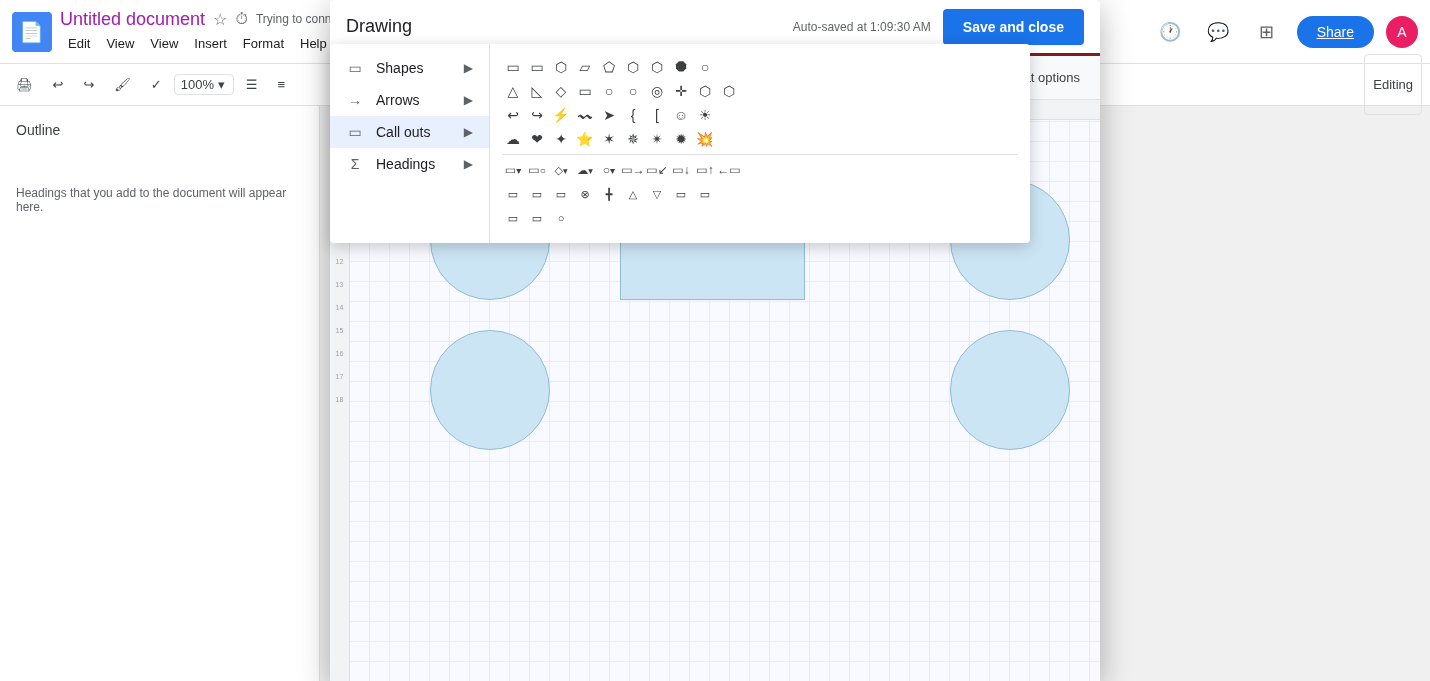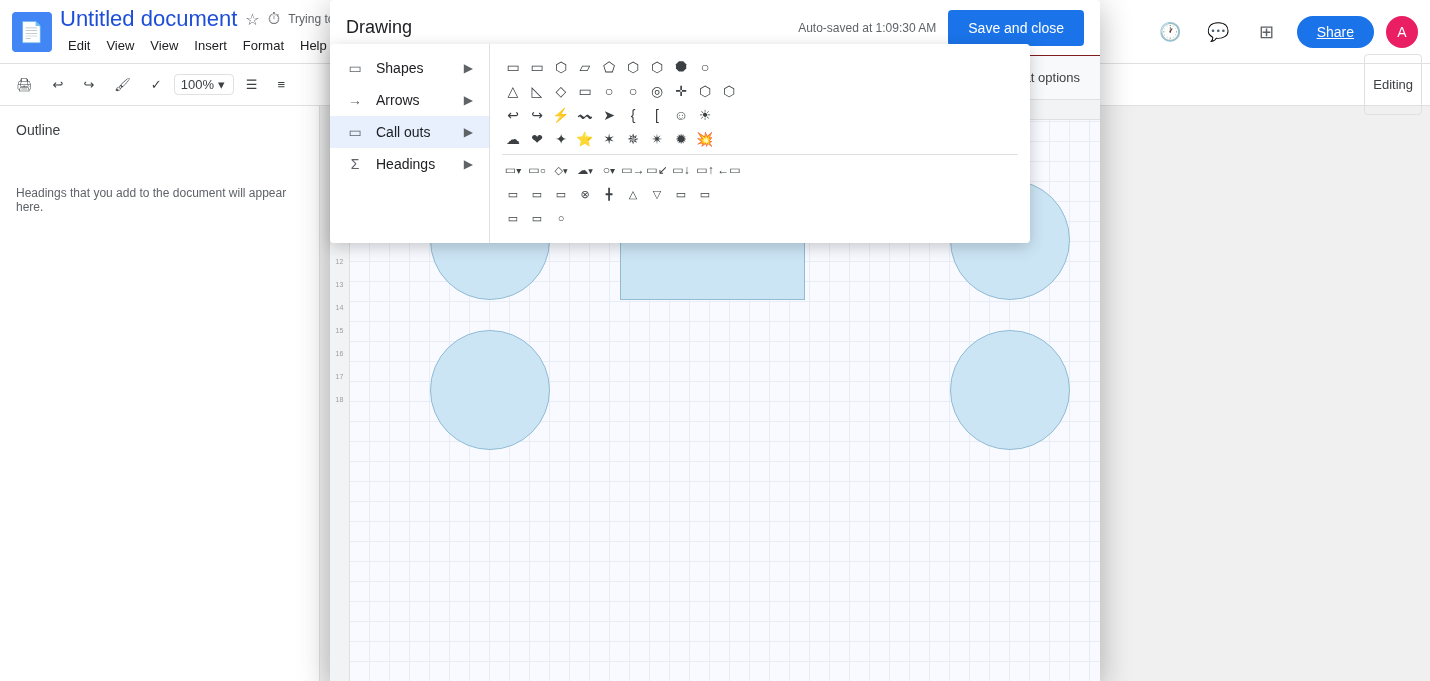--- a/index.html
+++ b/index.html
@@ -26,22 +26,22 @@
     .docs-logo {
       width: 40px; height: 40px;
       background: #4285f4;
       border-radius: 4px;
       margin-right: 8px;
       display: flex; align-items: center; justify-content: center;
       color: white; font-size: 20px;
     }
     .docs-title-area { flex: 1; }
     .docs-title {
-      font-size: 22px;
-      color: #1d4ed8;
+      font-size: 18px;
+      color: #a21caf;
       font-weight: 400;
     }
     .docs-menu {
       display: flex; gap: 0;
       font-size: 13px;
       color: #202124;
     }
     .docs-menu span {
       padding: 4px 8px;
       cursor: pointer;
@@ -139,21 +139,21 @@
       box-shadow: 0 8px 32px rgba(0,0,0,0.3);
       display: flex;
       flex-direction: column;
       z-index: 200;
     }
 
     .modal-header {
       display: flex;
       align-items: center;
       padding: 8px 16px;
-      border-bottom: 1px solid #7f1d1d;
+      border-bottom: 3px solid #7f1d1d;
       min-height: 56px;
       gap: 12px;
     }
     .modal-title {
       font-size: 18px;
       color: #202124;
       font-weight: 400;
       flex: 1;
     }
     .auto-saved {
@@ -161,21 +161,21 @@
       color: #5f6368;
     }
     .save-close-btn {
       background: #1a73e8;
       color: white;
       border: none;
       border-radius: 4px;
       padding: 10px 20px;
       font-size: 14px;
       cursor: pointer;
-      font-weight: 400;
+      font-weight: 700;
     }
 
     
     .drawing-toolbar {
       display: flex;
       align-items: center;
       padding: 4px 8px;
       border-bottom: 1px solid #e0e0e0;
       gap: 2px;
       min-height: 44px;

